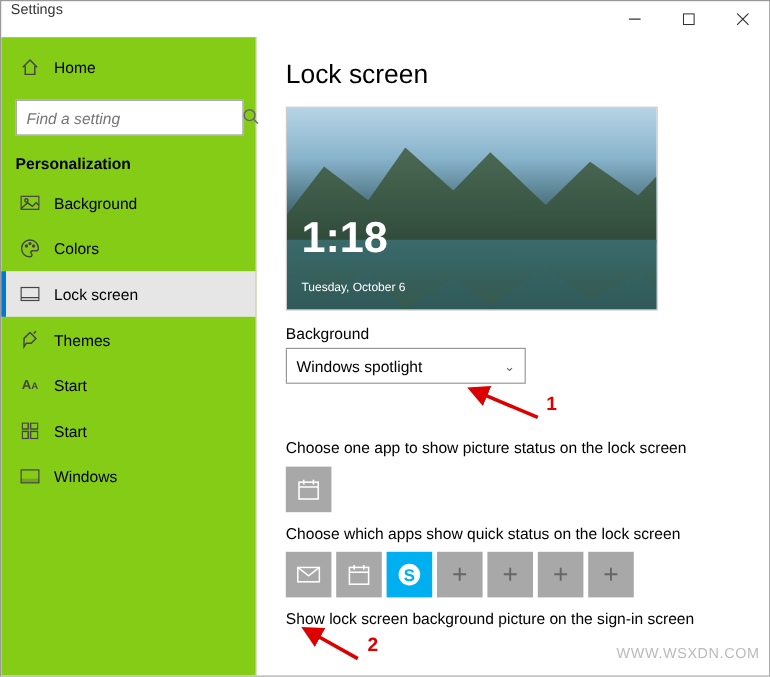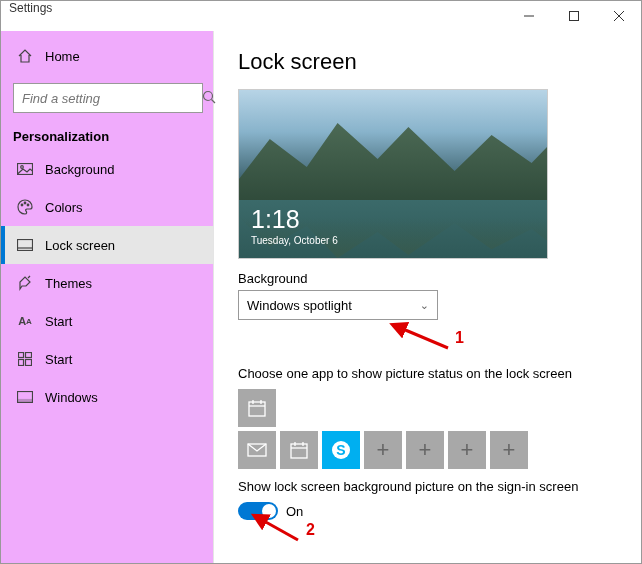--- a/index.html
+++ b/index.html
@@ -38,21 +38,21 @@
     color: #333;
   }
   .winbtn svg { stroke: #333; }
   .body {
     display: flex;
     height: calc(100% - 30px);
   }
   .sidebar {
     width: 213px;
     border-right: 1px solid #e5e5e5;
-    background: #f0abfc;
+    background: #84cc16;
     padding-top: 6px;
     position: relative;
   }
   .nav-row {
     display: flex;
     align-items: center;
     height: 38px;
     padding: 0 12px;
     color: #000;
     position: relative;
@@ -138,24 +138,24 @@
   .water-reflect {
     position: absolute;
     bottom: 0; left: 0; right: 0;
     height: 58px;
     background: linear-gradient(to top, rgba(60,90,70,0.6), transparent 70%);
     clip-path: polygon(0% 30%, 10% 80%, 22% 45%, 32% 100%, 45% 55%, 55% 95%, 70% 40%, 82% 85%, 95% 50%, 100% 70%, 100% 0%, 0% 0%);
   }
   .time {
     position: absolute;
     left: 12px;
-    bottom: 24px;
+    bottom: 39px;
     color: #fff;
-    font-size: 25px;
-    font-weight: 400;
+    font-size: 36px;
+    font-weight: 700;
   }
   .date {
     position: absolute;
     left: 12px;
     bottom: 12px;
     color: #fff;
     font-size: 10px;
   }
   .field-label {
     font-size: 13px;
@@ -390,20 +390,21 @@
         <div class="tile">
           <svg width="20" height="20" viewBox="0 0 20 20" fill="none" stroke="#fff" stroke-width="1.3">
               <rect x="2" y="4" width="16" height="14"></rect>
               <line x1="2" y1="8" x2="18" y2="8"></line>
               <line x1="6" y1="2" x2="6" y2="6"></line>
               <line x1="14" y1="2" x2="14" y2="6"></line>
             </svg>
         </div>
       </div>
 
+      <div class="option-text">Choose which apps show quick status on the lock screen</div>
       <div class="tile-row">
         <div class="tile">
           <svg width="20" height="14" viewBox="0 0 20 14" fill="none" stroke="#fff" stroke-width="1.3">
               <rect x="1" y="1" width="18" height="12"></rect>
               <path d="M1 1 L10 8 L19 1"></path>
             </svg>
         </div>
         <div class="tile">
           <svg width="20" height="20" viewBox="0 0 20 20" fill="none" stroke="#fff" stroke-width="1.3">
               <rect x="2" y="4" width="16" height="14"></rect>
@@ -418,37 +419,32 @@
               <text x="11" y="16" text-anchor="middle" font-size="14" font-weight="bold" fill="#00aff0">S</text>
             </svg>
         </div>
         <div class="tile plus">+</div>
         <div class="tile plus">+</div>
         <div class="tile plus">+</div>
         <div class="tile plus">+</div>
       </div>
 
       <div class="option-text">Show lock screen background picture on the sign-in screen</div>
-      <div class="toggle-row">
-        <div class="toggle">
-            <div class="knob"></div>
-          </div>
-        <span>On</span>
-      </div>
       <div class="anno2">
         <div class="arrow-anno" style="width:46px;">
           <svg width="46" height="24">
               <defs>
                 <marker id="ah2" markerWidth="6" markerHeight="6" refX="1" refY="3" orient="auto">
                   <path d="M0,0 L0,6 L6,3 Z" fill="#d00"></path>
                 </marker>
               </defs>
               <line x1="40" y1="22" x2="6" y2="3" stroke="#d00" stroke-width="3" marker-end="url(#ah2)"></line>
             </svg>
         </div>
         <span class="num">2</span>
       </div>
 
     </div>
 
   </div>
 
+  <div class="watermark">WWW.WSXDN.COM</div>
 </div>
 
 </body></html>

